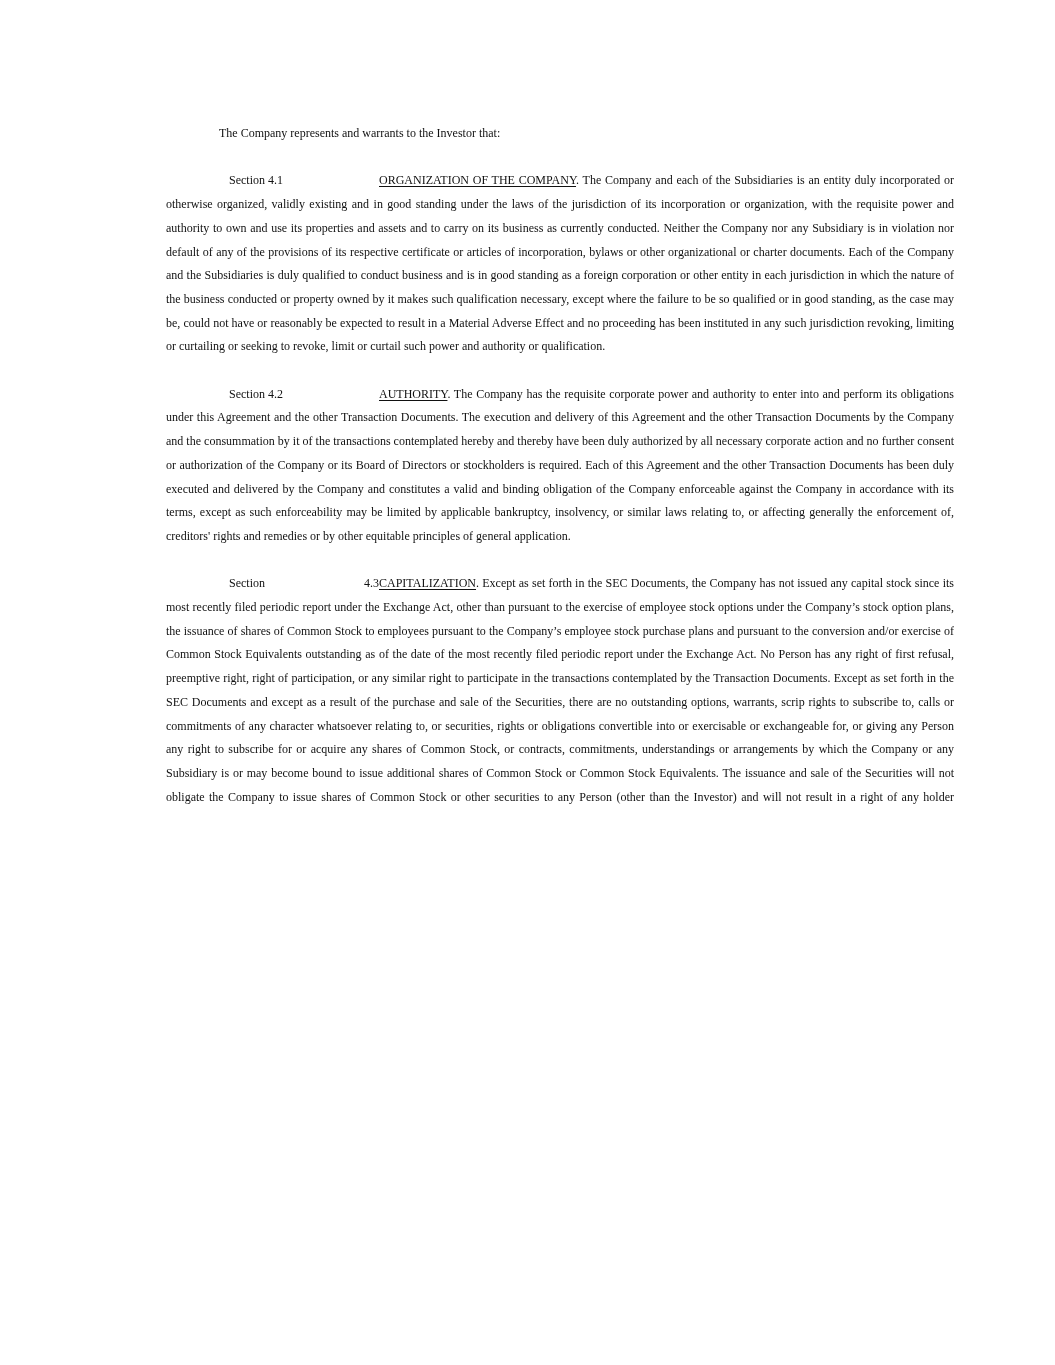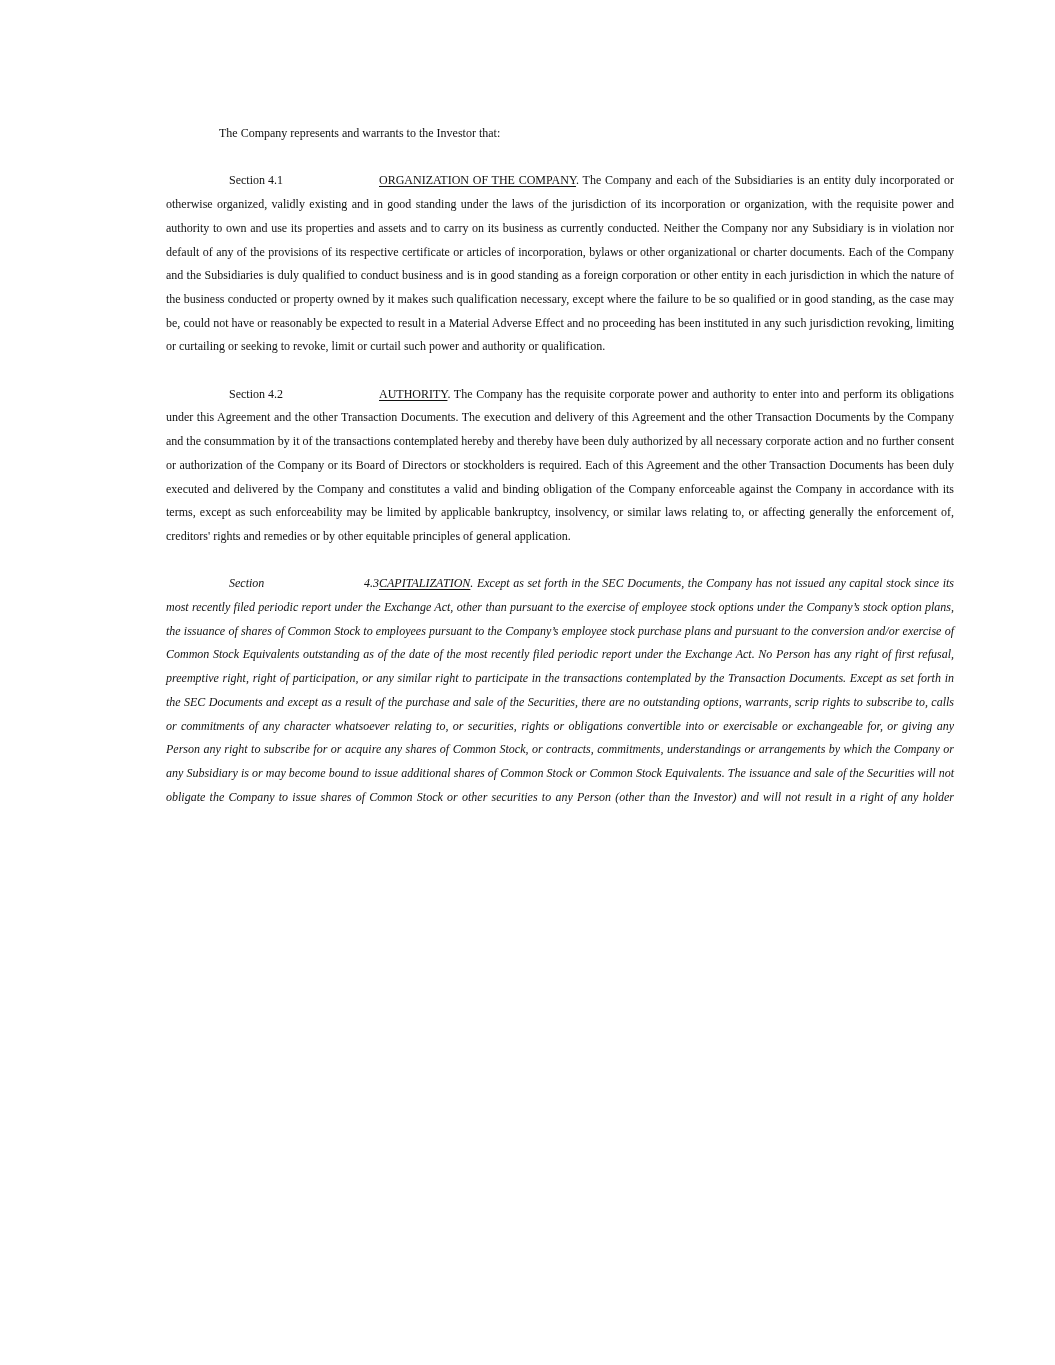--- a/index.html
+++ b/index.html
@@ -38,21 +38,20 @@
       margin-left: 63px;
       width: 150px;
     }
     .sec-title {
       text-decoration: underline;
       text-underline-offset: 2px;
       text-decoration-thickness: 1px;
     }
     .section.last {
       text-align-last: justify;
-      font-style: italic;
     }
   </style>
 </head>
 <body>
 
 <div class="page">
   <p class="intro">The Company represents and warrants to the Investor that:</p>
 
   <p class="section">
     <span class="sec-num">Section 4.1</span><span class="sec-title">ORGANIZATION OF THE COMPANY</span><span>.  The Company and each of the Subsidiaries is an entity duly incorporated or otherwise organized, validly existing and in good standing under the laws of the jurisdiction of its incorporation or organization, with the requisite power and authority to own and use its properties and assets and to carry on its business as currently conducted.  Neither the Company nor any Subsidiary is in violation nor default of any of the provisions of its respective certificate or articles of incorporation, bylaws or other organizational or charter documents. Each of the Company and the Subsidiaries is duly qualified to conduct business and is in good standing as a foreign corporation or other entity in each jurisdiction in which the nature of the business conducted or property owned by it makes such qualification necessary, except where the failure to be so qualified or in good standing, as the case may be, could not have or reasonably be expected to result in a Material Adverse Effect and no proceeding has been instituted in any such jurisdiction revoking, limiting or curtailing or seeking to revoke, limit or curtail such power and authority or qualification.</span>

